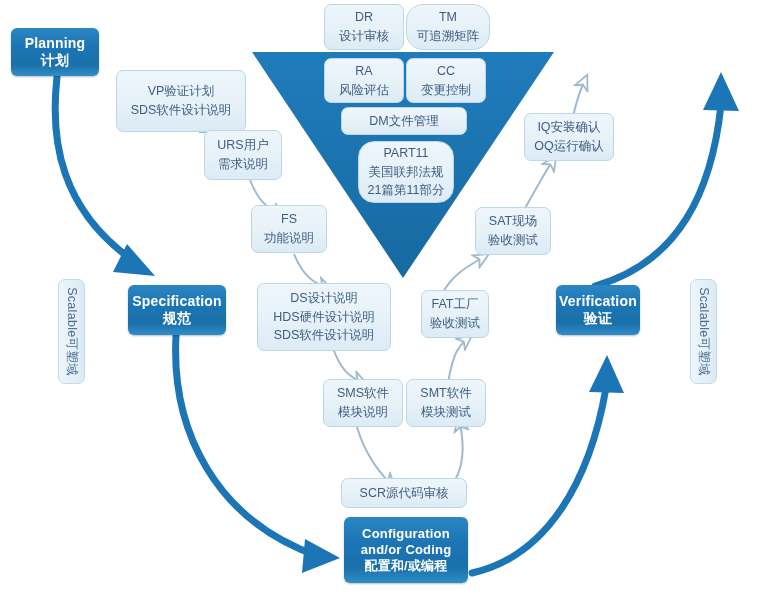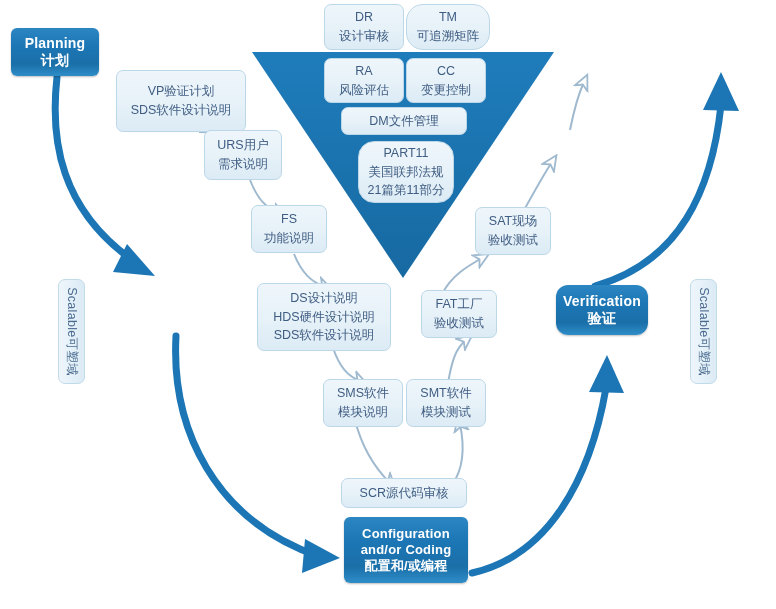--- a/index.html
+++ b/index.html
@@ -146,22 +146,26 @@
   <div class="rail" style="left:690px; top:279px; width:27px; height:105px;">
     <span>Scalable可塑域</span>
   </div>
 
   <div class="stage-box" style="left:11px; top:28px; width:88px; height:48px;">
     <div class="en">Planning</div>
     <div class="zh">计划</div>
   </div>
 
 
-
-  <div class="stage-box" style="left:556px; top:285px; width:92px; height:50px;border-radius:12px;">
+  <div class="stage-box" style="left:128px; top:285px; width:98px; height:50px;">
+    <div class="en">Specification</div>
+    <div class="zh">规范</div>
+  </div>
+
+  <div class="stage-box" style="left:556px; top:285px; width:84px; height:50px;">
     <div class="en">Verification</div>
     <div class="zh">验证</div>
   </div>
 
   <div class="stage-box small" style="left:344px; top:517px; width:124px; height:66px;">
     <div class="en">Configuration</div>
     <div class="en">and/or Coding</div>
     <div class="zh">配置和/或编程</div>
   </div>
 
@@ -194,20 +198,24 @@
     <div class="ln">DM文件管理</div>
   </div>
 
   <div class="doc-box" style="left:358px; top:141px; width:96px; height:62px;border-radius:16px;">
     <div class="ln">PART11</div>
     <div class="ln">美国联邦法规</div>
     <div class="ln">21篇第11部分</div>
   </div>
 
 
+  <div class="doc-box" style="left:524px; top:113px; width:90px; height:48px;">
+    <div class="ln">IQ安装确认</div>
+    <div class="ln">OQ运行确认</div>
+  </div>
 
   <div class="doc-box" style="left:204px; top:130px; width:78px; height:50px;">
     <div class="ln">URS用户</div>
     <div class="ln">需求说明</div>
   </div>
 
   <div class="doc-box" style="left:251px; top:205px; width:76px; height:48px;">
     <div class="ln">FS</div>
     <div class="ln">功能说明</div>
   </div>
@@ -216,21 +224,21 @@
     <div class="ln">SAT现场</div>
     <div class="ln">验收测试</div>
   </div>
 
   <div class="doc-box" style="left:257px; top:283px; width:134px; height:68px;">
     <div class="ln">DS设计说明</div>
     <div class="ln">HDS硬件设计说明</div>
     <div class="ln">SDS软件设计说明</div>
   </div>
 
-  <div class="doc-box" style="left:421px; top:290px; width:76px; height:48px;">
+  <div class="doc-box" style="left:421px; top:290px; width:68px; height:48px;">
     <div class="ln">FAT工厂</div>
     <div class="ln">验收测试</div>
   </div>
 
   <div class="doc-box" style="left:323px; top:379px; width:80px; height:48px;">
     <div class="ln">SMS软件</div>
     <div class="ln">模块说明</div>
   </div>
 
   <div class="doc-box" style="left:406px; top:379px; width:80px; height:48px;">

